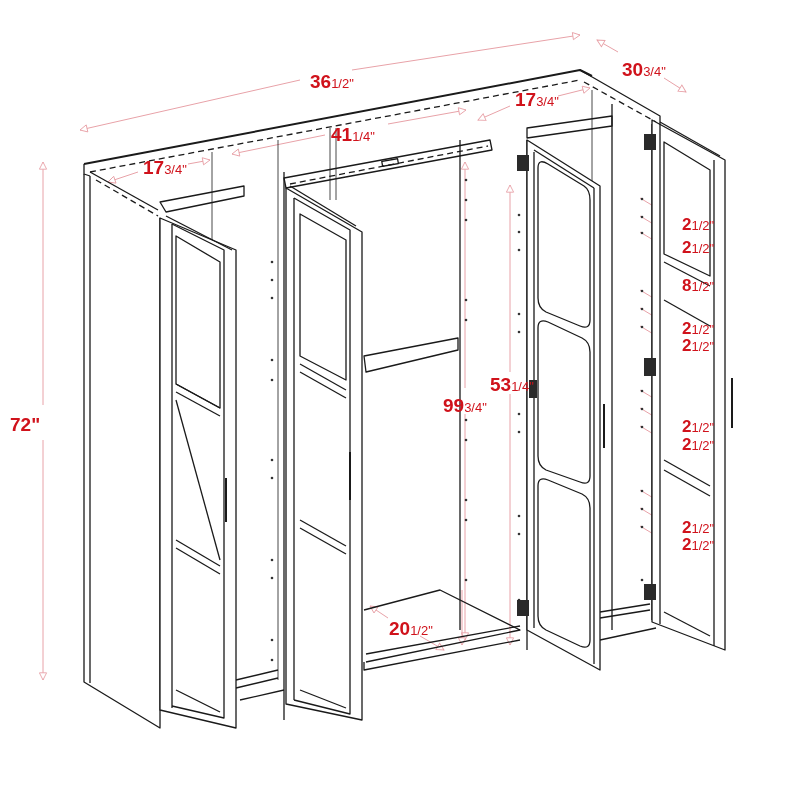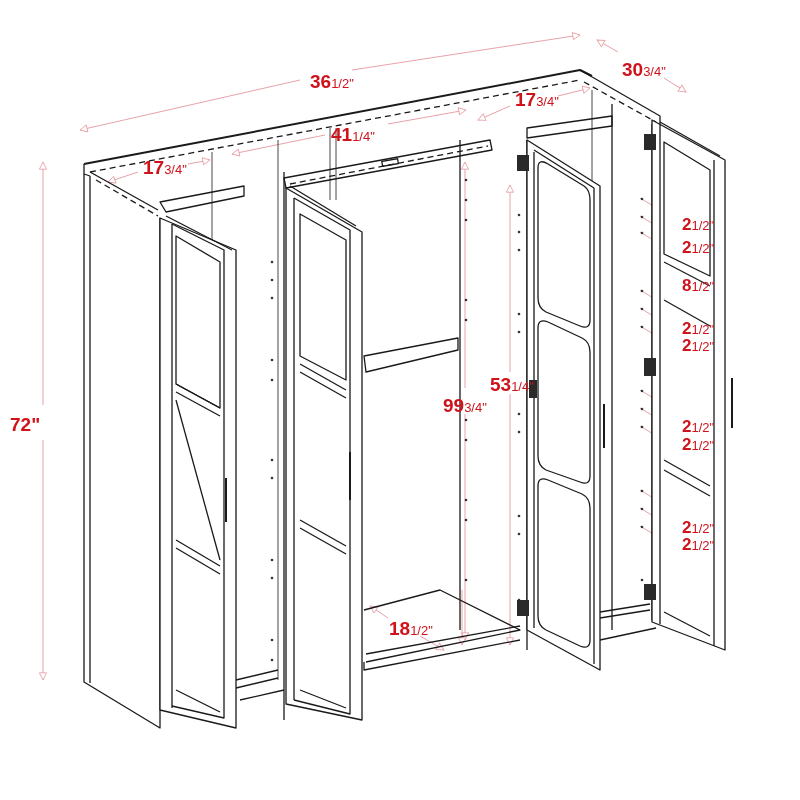--- a/index.html
+++ b/index.html
@@ -265,21 +265,21 @@
 <div class="label" style="left:143px;top:158px;">
   <span class="whole">17</span><span class="frac">3/4"</span>
 </div>
 <div class="label" style="left:443px;top:396px;">
   <span class="whole">99</span><span class="frac">3/4"</span>
 </div>
 <div class="label" style="left:490px;top:375px;">
   <span class="whole">53</span><span class="frac">1/4"</span>
 </div>
 <div class="label" style="left:389px;top:619px;">
-  <span class="whole">18</span><span class="frac">1/2"</span>
+  <span class="whole">20</span><span class="frac">1/2"</span>
 </div>
 <div class="label big" style="left:682px;top:216px;">
   <span class="whole">2</span><span class="frac">1/2"</span>
 </div>
 <div class="label big" style="left:682px;top:239px;">
   <span class="whole">2</span><span class="frac">1/2"</span>
 </div>
 <div class="label big" style="left:682px;top:277px;">
   <span class="whole">8</span><span class="frac">1/2"</span>
 </div>

